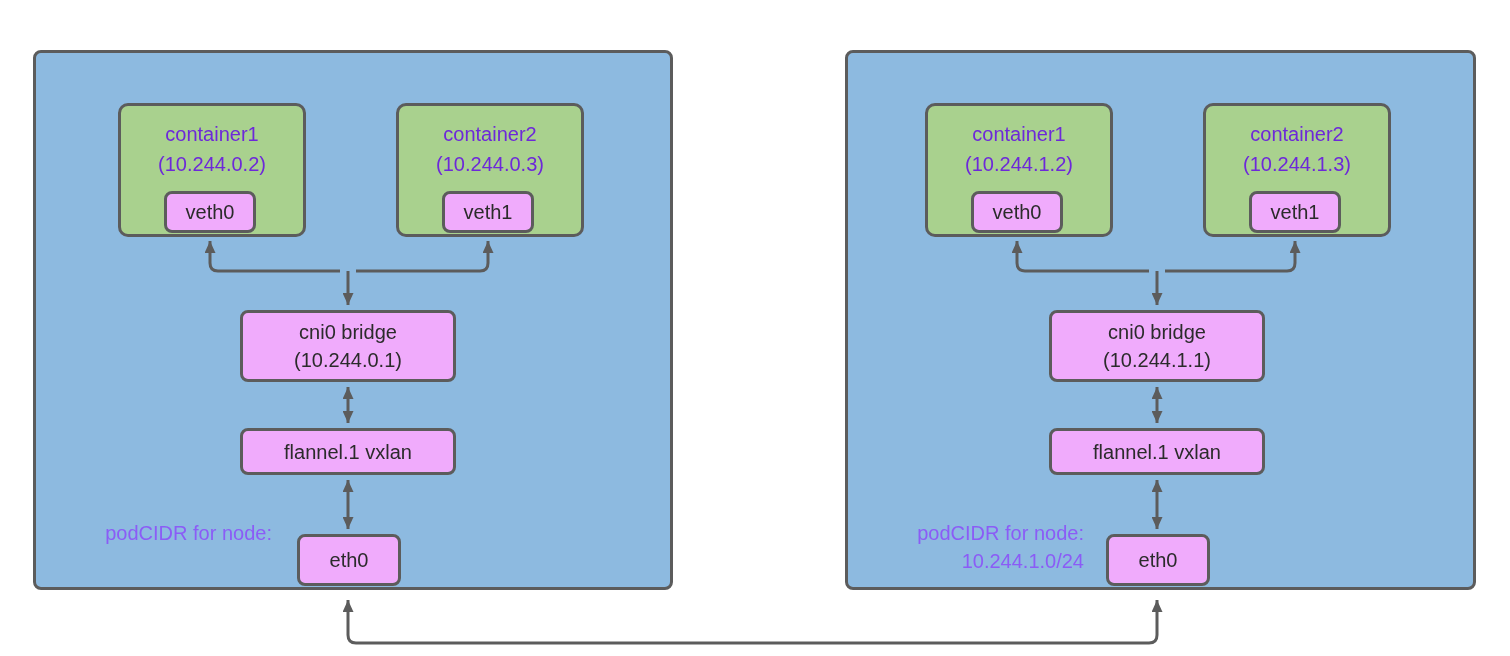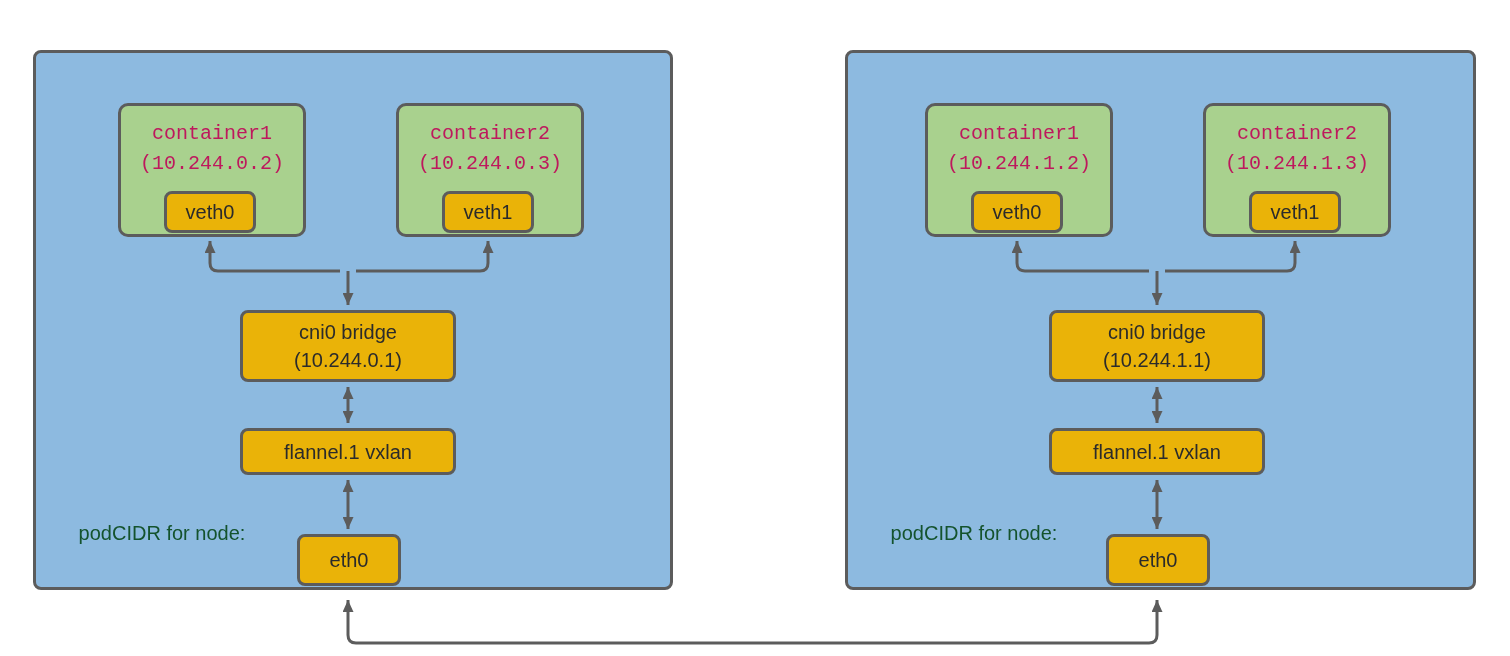--- a/index.html
+++ b/index.html
@@ -29,47 +29,46 @@
     border: 3px solid #5C5C5C;
     border-radius: 10px;
     display: flex;
     flex-direction: column;
     align-items: center;
     justify-content: flex-start;
     padding-top: 13px;
   }
   .container-line {
     font-size: 20px;
-    color: #be185d;
+    color: #6d28d9;
     line-height: 30px;
     white-space: nowrap;
-    font-family: Liberation Mono, monospace;
   }
   .white-box {
     position: absolute;
     box-sizing: border-box;
-    background: #eab308;
+    background: #f0abfc;
     border: 3px solid #5C5C5C;
     border-radius: 8px;
     display: flex;
     flex-direction: column;
     align-items: center;
     justify-content: center;
   }
   .white-line {
     font-size: 20px;
     color: #2B2B2B;
     line-height: 28px;
     white-space: nowrap;
   }
   .cidr-label {
     position: absolute;
-    text-align: center;
+    text-align: right;
     font-size: 20px;
-    color: #14532d;
+    color: #8b5cf6;
     line-height: 28px;
     white-space: nowrap;
   }
   svg.edges {
     position: absolute;
     left: 0;
     top: 0;
     width: 1510px;
     height: 656px;
     overflow: visible;
@@ -142,20 +141,21 @@
   <div class="white-box" style="left:1049px; top:428px; width:216px; height:47px;">
     <div class="white-line">flannel.1 vxlan</div>
   </div>
 
   <div class="white-box" style="left:1106px; top:534px; width:104px; height:52px;">
     <div class="white-line">eth0</div>
   </div>
 
   <div class="cidr-label" style="left:864px; top:519px; width:220px;">
     <div>podCIDR for node:</div>
+    <div>10.244.1.0/24</div>
   </div>
 
   <svg class="edges" viewBox="0 0 1510 656">
     <defs>
       <marker id="arrowUp" markerWidth="10" markerHeight="10" refX="5" refY="9" orient="auto-start-reverse" markerUnits="userSpaceOnUse">
         <path d="M5,0 L9.5,10 L0.5,10 Z" fill="#5C5C5C"></path>
       </marker>
       <marker id="arrowEnd" markerWidth="13" markerHeight="11" refX="12" refY="5.5" orient="auto" markerUnits="userSpaceOnUse">
         <path d="M0,0 L12,5.5 L0,11 Z" fill="#5C5C5C"></path>
       </marker>

